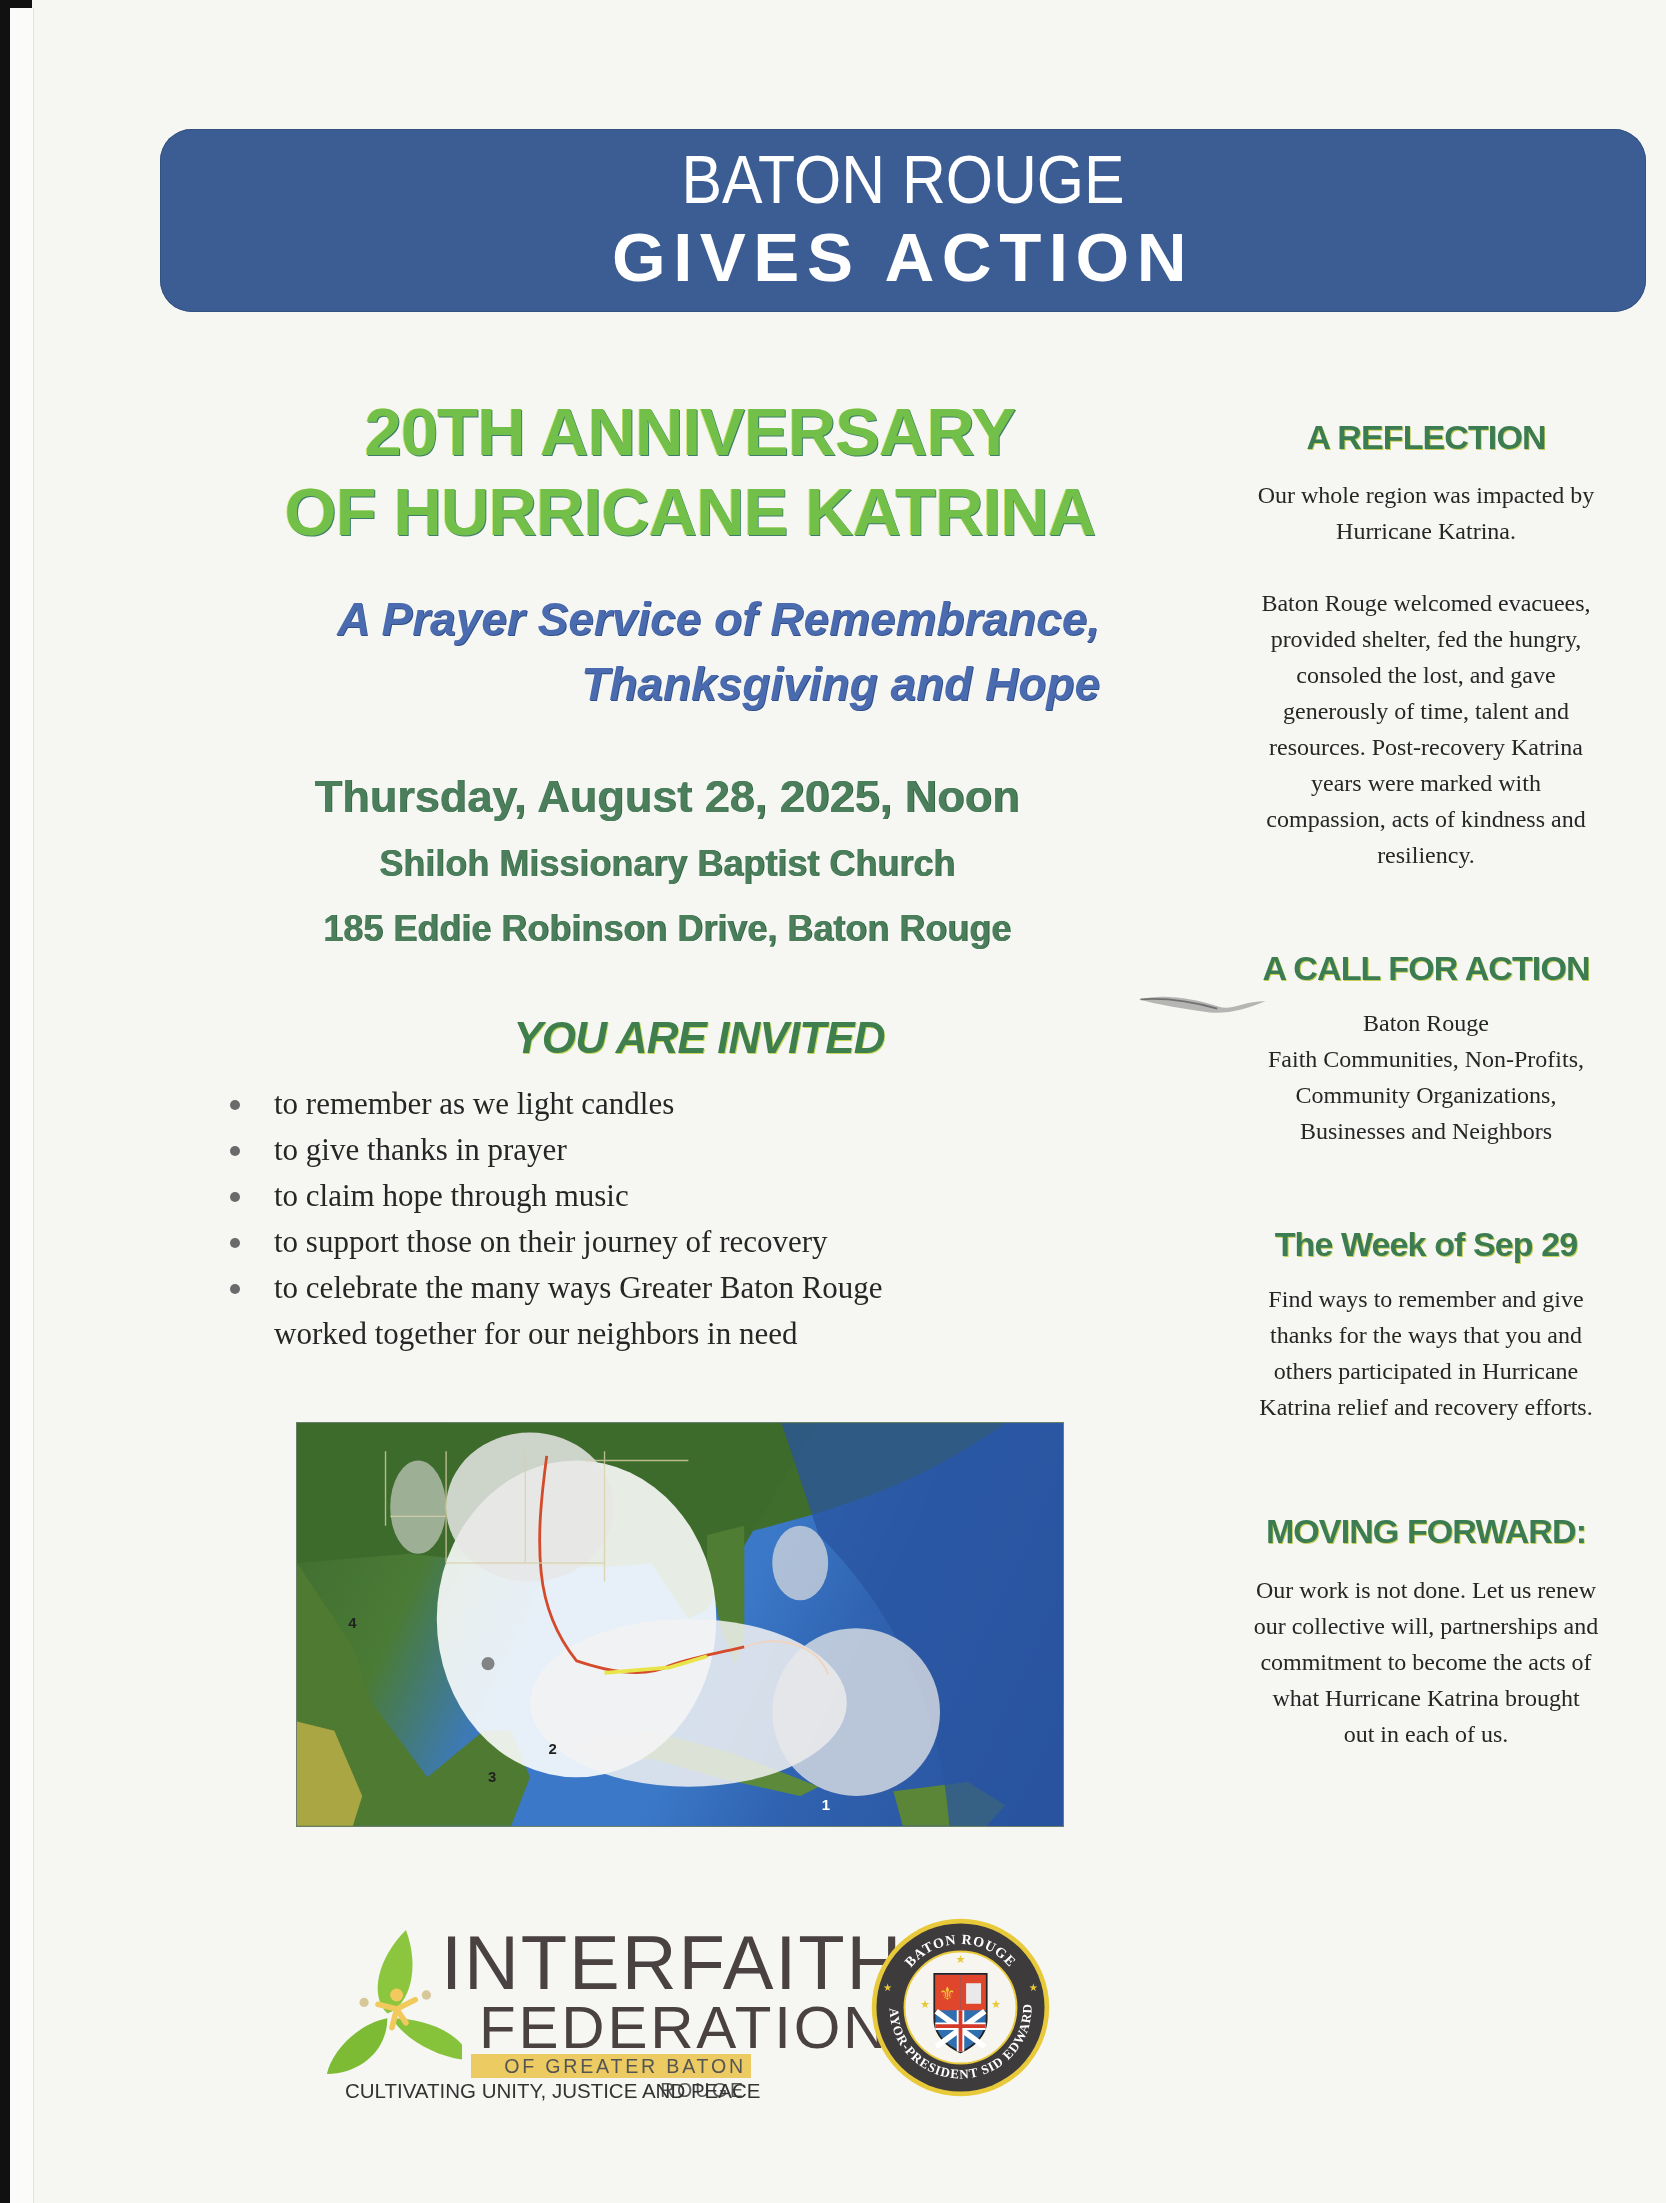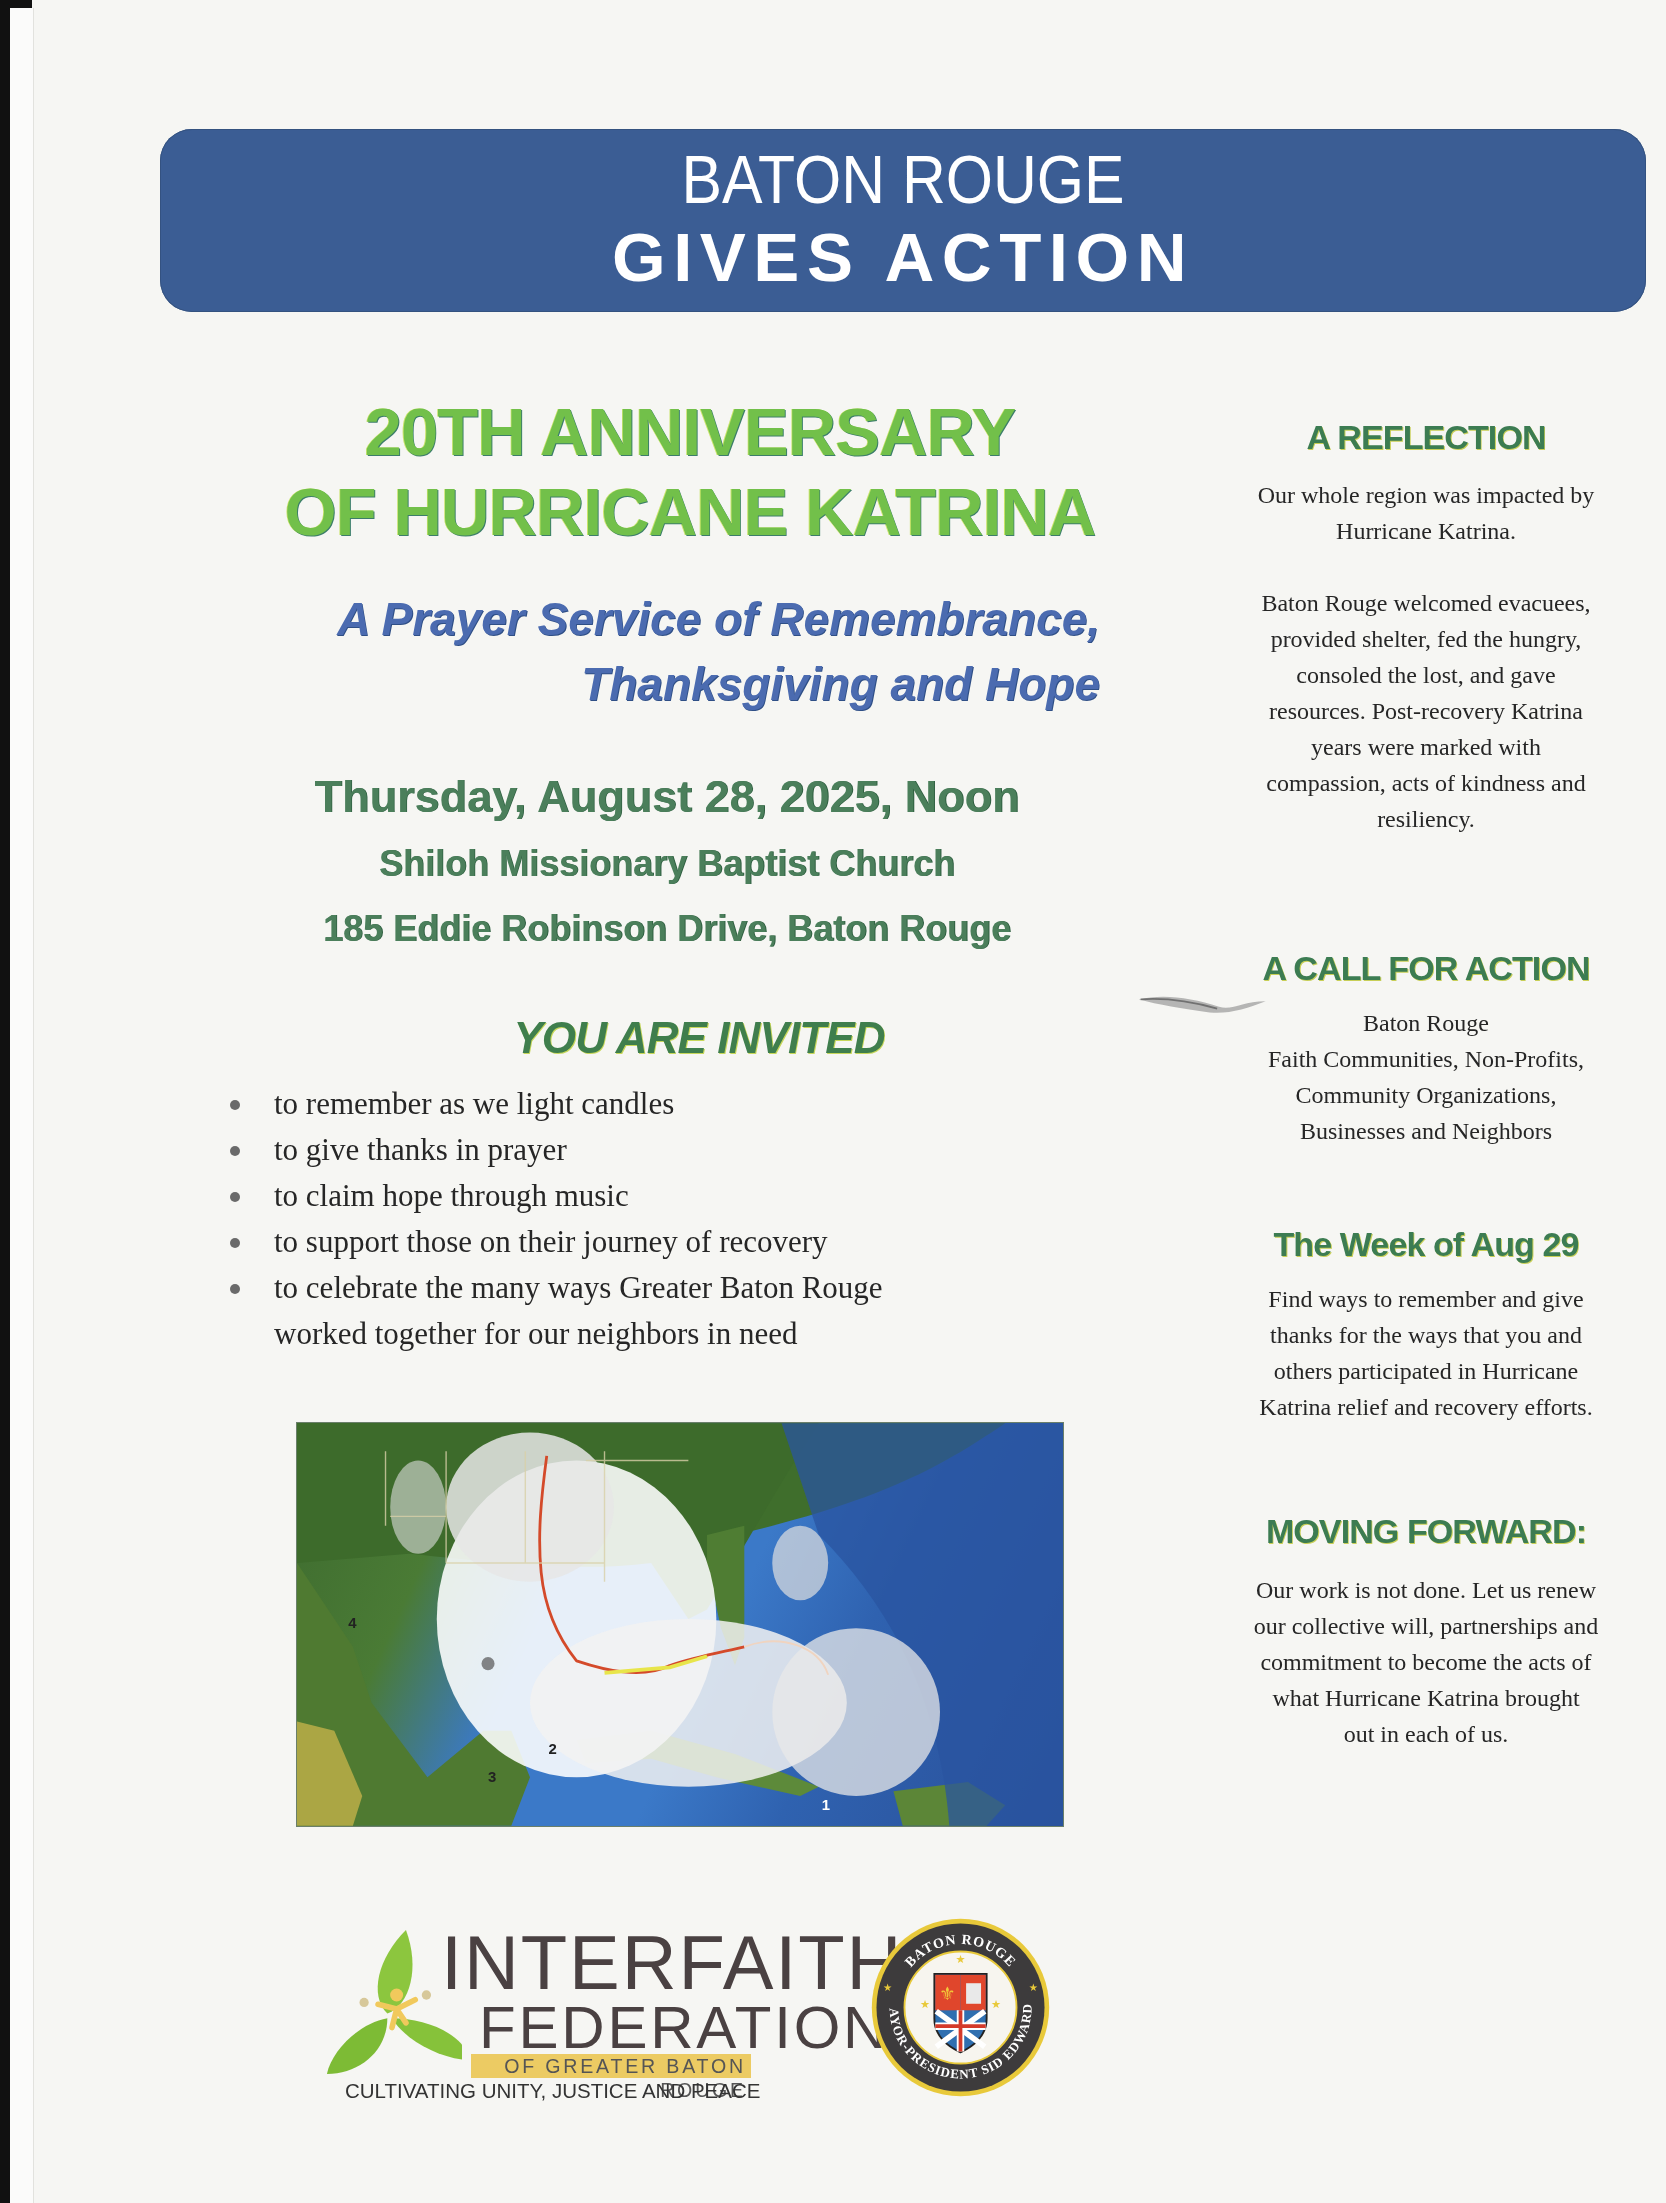--- a/index.html
+++ b/index.html
@@ -344,35 +344,36 @@
 <div class="right-col">
   <div class="rc-heading" style="top:416px;">A REFLECTION</div>
   <div class="rc-body" style="top:477px;">
     <div>Our whole region was impacted by</div>
     <div>Hurricane Katrina.</div>
   </div>
   <div class="rc-body" style="top:585px;">
     <div>Baton Rouge welcomed evacuees,</div>
     <div>provided shelter, fed the hungry,</div>
     <div>consoled the lost, and gave</div>
+    <div>generously of time, talent and</div>
     <div>resources. Post-recovery Katrina</div>
     <div>years were marked with</div>
     <div>compassion, acts of kindness and</div>
     <div>resiliency.</div>
   </div>
 
   <div class="rc-heading" style="top:947px;">A CALL FOR ACTION</div>
   <div class="rc-body" style="top:1005px;">
     <div>Baton Rouge</div>
     <div>Faith Communities, Non-Profits,</div>
     <div>Community Organizations,</div>
     <div>Businesses and Neighbors</div>
   </div>
 
-  <div class="rc-heading" style="top:1223px;">The Week of Aug 29</div>
+  <div class="rc-heading" style="top:1223px;">The Week of Sep 29</div>
   <div class="rc-body" style="top:1281px;">
     <div>Find ways to remember and give</div>
     <div>thanks for the ways that you and</div>
     <div>others participated in Hurricane</div>
     <div>Katrina relief and recovery efforts.</div>
   </div>
 
   <div class="rc-heading" style="top:1510px;">MOVING FORWARD:</div>
   <div class="rc-body" style="top:1572px;">
     <div>Our work is not done. Let us renew</div>

